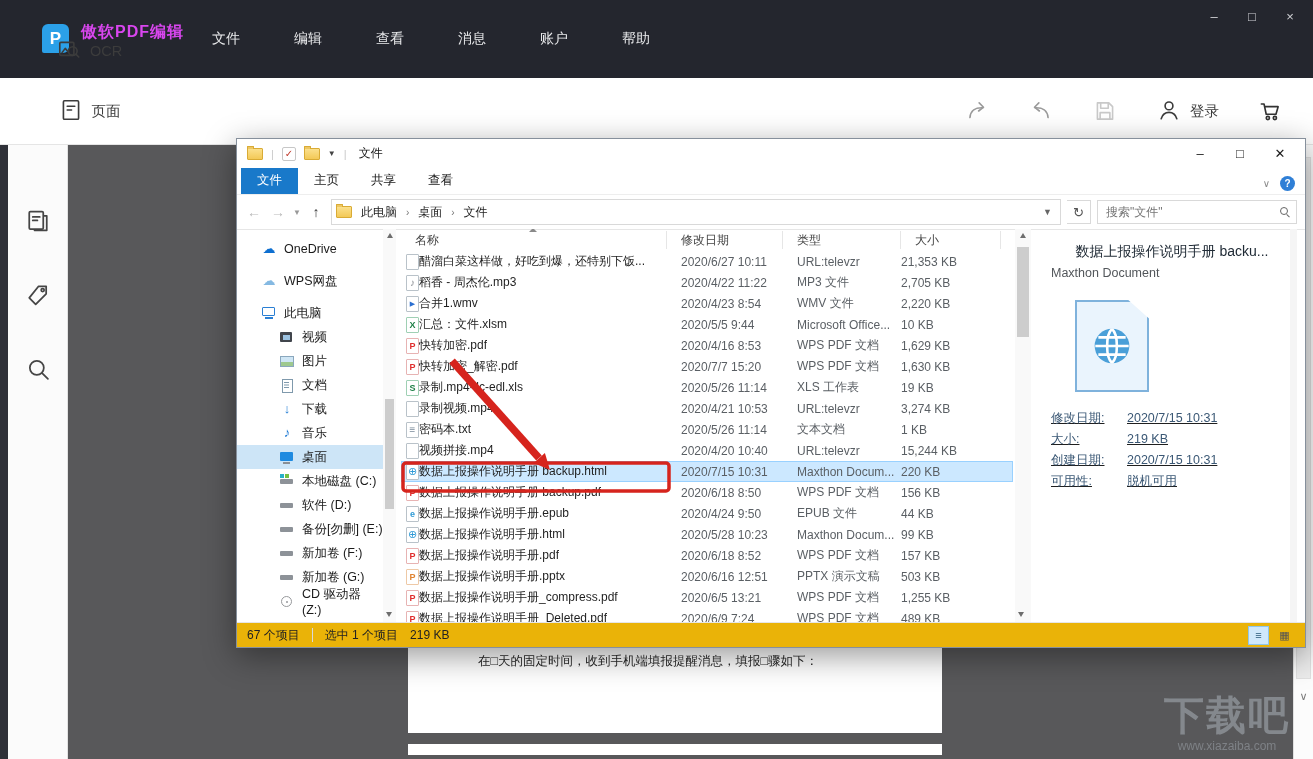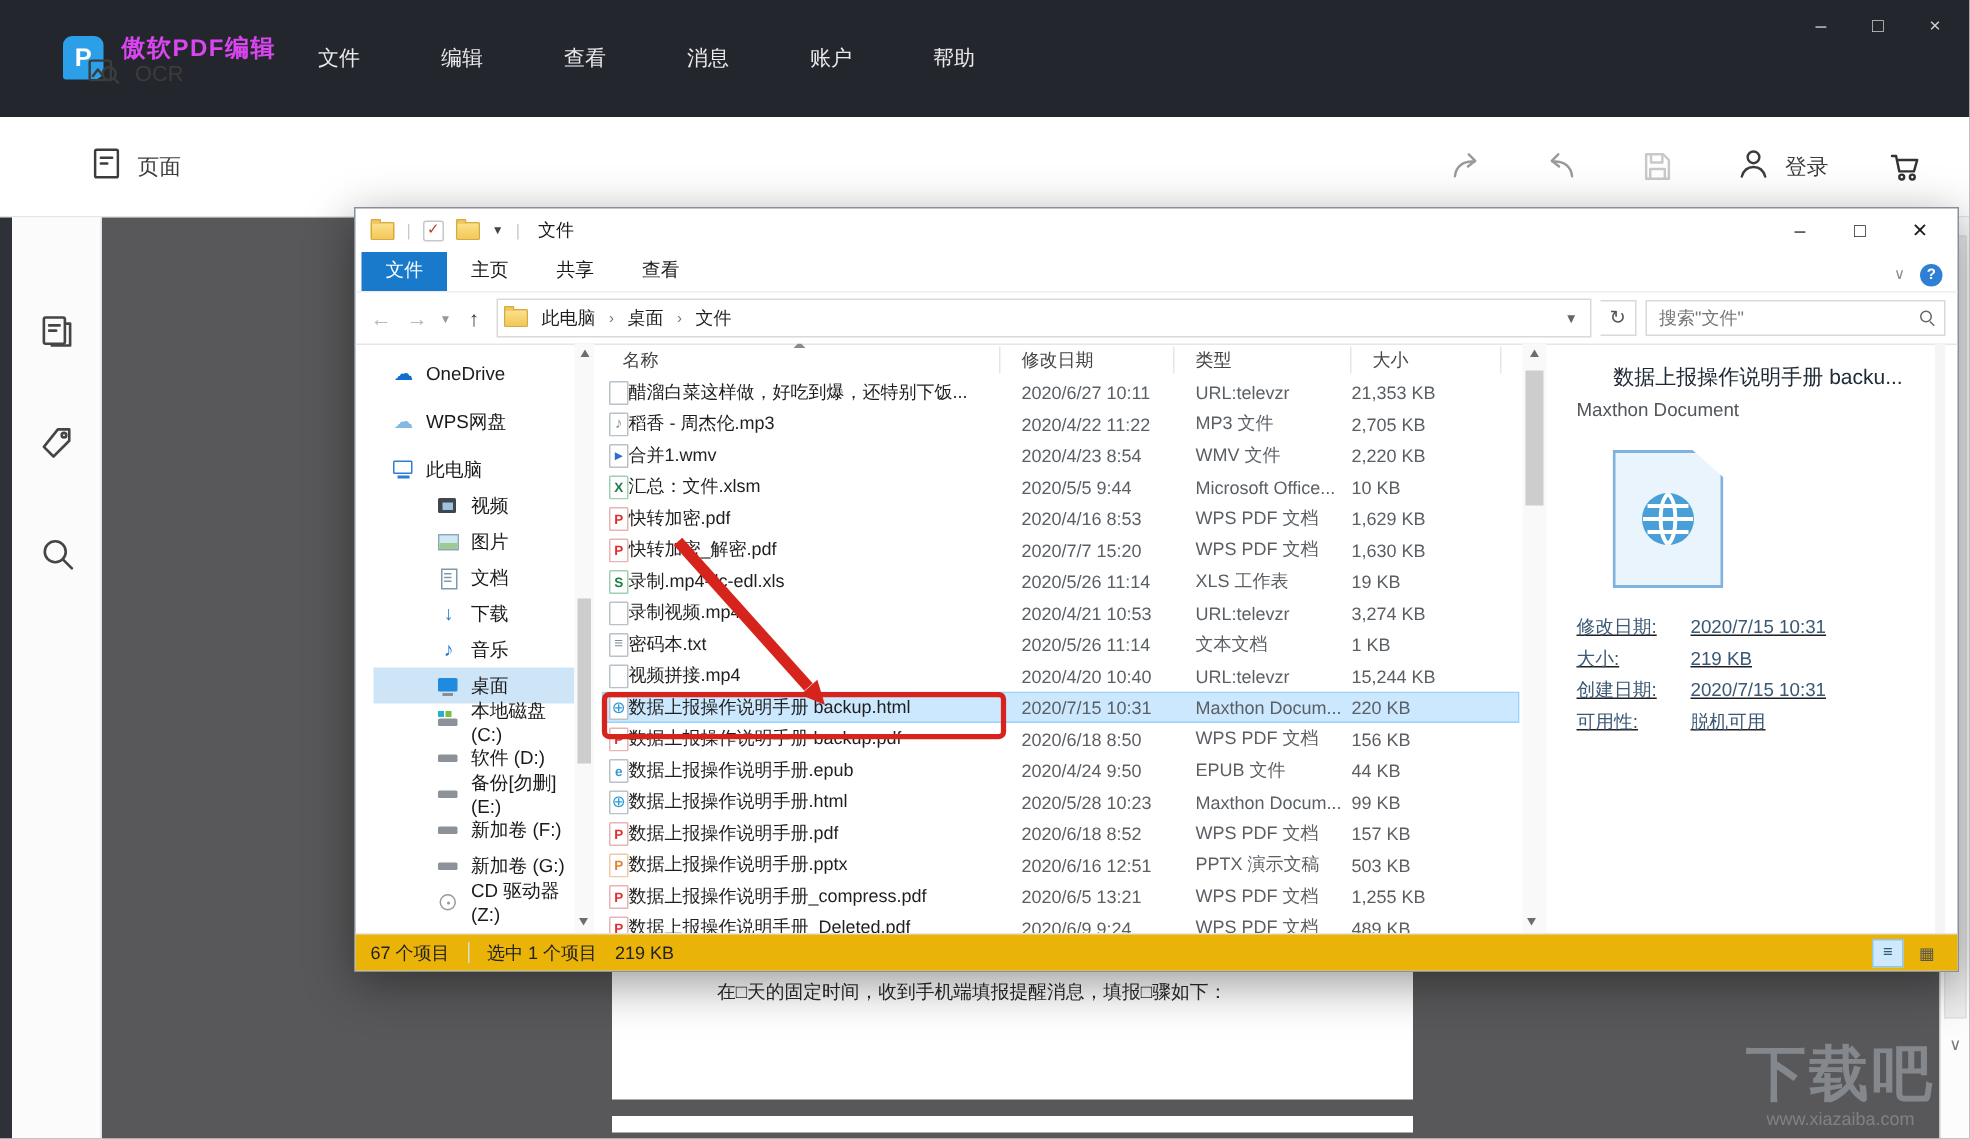--- a/index.html
+++ b/index.html
@@ -79,21 +79,21 @@
   .search-box{width:200px;height:24px;border:1px solid #d9d9d9;display:flex;align-items:center;padding:0 6px;gap:6px;box-sizing:border-box;}
   .search-box input{border:none;outline:none;flex:1;font-size:12px;font-family:inherit;color:#333;min-width:0;}
   .search-box input::placeholder{color:#767676;}
   .mag{width:10px;height:10px;position:relative;flex:none;}
   .mag::before{content:"";position:absolute;left:0;top:0;width:6px;height:6px;border:1.4px solid #666;border-radius:50%;}
   .mag::after{content:"";position:absolute;left:7px;top:7px;width:4px;height:1.4px;background:#666;transform:rotate(45deg);transform-origin:0 0;}
   .ex-content{position:absolute;left:0;right:0;top:90px;bottom:24px;overflow:hidden;}
   
   .navpane{position:absolute;left:0;top:0;width:146px;bottom:0;padding-top:8px;box-sizing:border-box;overflow:hidden;}
   .nav-item{height:24px;display:flex;align-items:center;gap:7px;font-size:12.5px;color:#1a1a1a;padding-left:24px;}
-  .nav-item.lvl1{padding-left:42px;margin-left:12px;}
+  .nav-item.lvl1{padding-left:42px;}
   .nav-item.selected{background:#cde5f7;}
   .nav-item.gap{margin-bottom:8px;}
   .ni{width:16px;height:16px;position:relative;display:inline-block;flex:none;}
   .ni-glyph{font-size:13px;line-height:16px;text-align:center;}
   .ni-computer::before{content:"";position:absolute;left:1px;top:2px;width:11px;height:7px;border:1.5px solid #2a7fd4;border-radius:1px;}
   .ni-computer::after{content:"";position:absolute;left:4px;top:12px;width:8px;height:1.6px;background:#2a7fd4;}
   .ni-desktop::before{content:"";position:absolute;left:1px;top:3px;width:13px;height:9px;background:#1e8ae0;border-radius:1px;}
   .ni-desktop::after{content:"";position:absolute;left:4px;top:13px;width:7px;height:1.6px;background:#8a8f95;}
   .ni-videos::before{content:"";position:absolute;left:1px;top:3px;width:12px;height:10px;background:#41454c;border-radius:1px;}
   .ni-videos::after{content:"";position:absolute;left:3.5px;top:5.5px;width:7px;height:5px;background:#9cc3e2;}
@@ -602,21 +602,21 @@
               </div>
     <div class="fcell date">2020/6/5 13:21</div>
     <div class="fcell type">WPS PDF 文档</div>
     <div class="fcell size">1,255 KB</div>
             </div>
             <div class="frow">
     <div class="fcell name">
                 <span class="fi fi-wpspdf">P</span>
       <span class="fname">数据上报操作说明手册_Deleted.pdf</span>
               </div>
-    <div class="fcell date">2020/6/9 9:24</div>
+    <div class="fcell date">2020/6/9 7:24</div>
     <div class="fcell type">WPS PDF 文档</div>
     <div class="fcell size">489 KB</div>
             </div>
           </div>
       </div>
       <div class="list-scroll">
         <div class="tri-up"></div>
         <div class="list-thumb"></div>
         <div class="tri-down"></div>
       </div>

